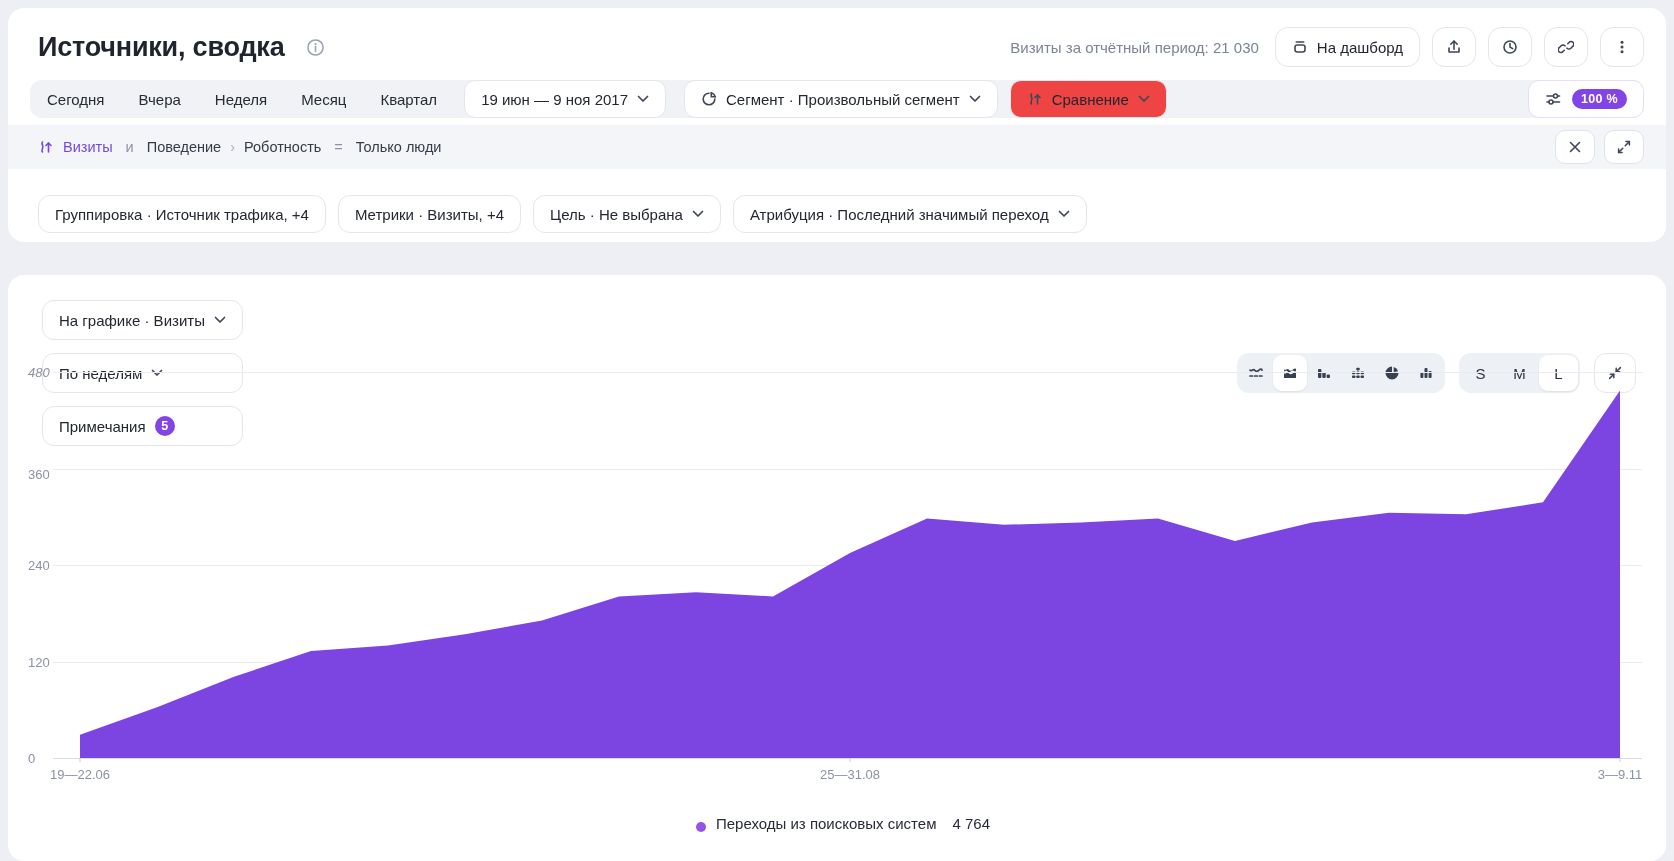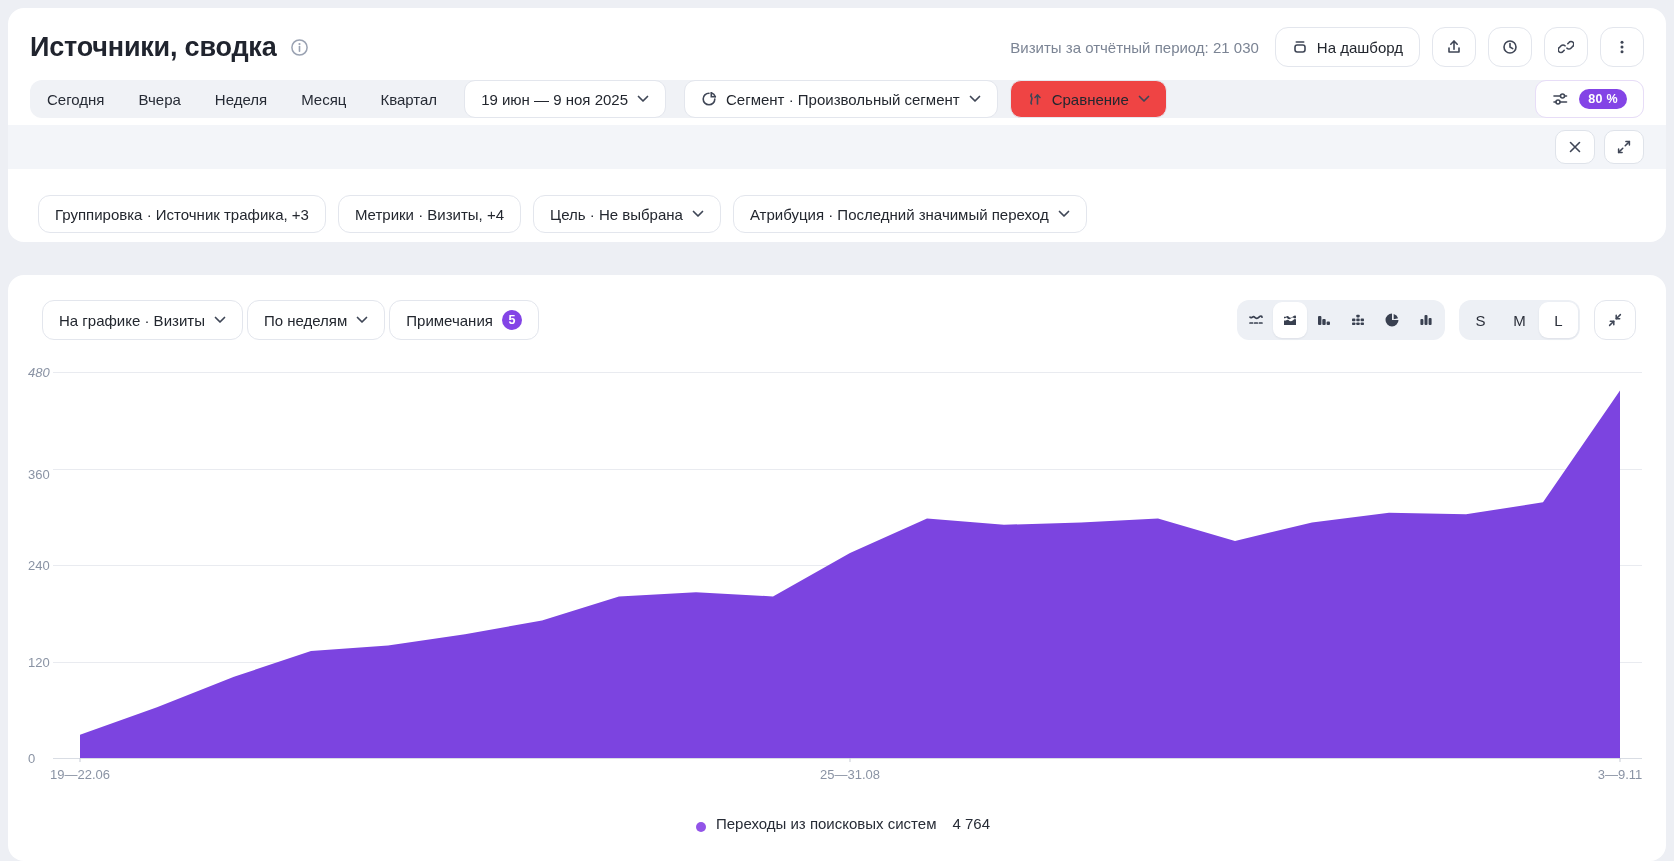--- a/index.html
+++ b/index.html
@@ -1,21 +1,21 @@
 <!DOCTYPE html>
 <html><head>
 <meta charset="utf-8">
 <style>
   html,body{margin:0;padding:0;background:#edeff4;}
   .page{position:relative;width:1674px;height:861px;overflow:hidden;background:#edeff4;
         font-family:"Liberation Sans",sans-serif;color:#23272f;}
   .top-block{margin:8px 8px 0;background:#fff;border-radius:16px;height:234px;position:relative;}
   
   .header{display:flex;align-items:center;padding:16px 22px 0 22px;height:46px;}
-  .h-title{font-size:27px;font-weight:700;color:#20242e;letter-spacing:-0.2px;margin:0;}
+  .h-title{font-size:27px;font-weight:700;color:#20242e;letter-spacing:-0.2px;margin:8px;}
   .info-btn{margin-left:14px;display:inline-flex;background:none;border:none;padding:0;cursor:pointer;}
   .header-right{margin-left:auto;display:flex;align-items:center;gap:12px;}
   .visits-total{font-size:15px;color:#7b8494;margin-right:4px;}
   .pill{display:inline-flex;align-items:center;gap:9px;height:38px;padding:0 16px;border-radius:12px;
         background:#fff;border:1px solid #e3e6ed;font-size:15px;color:#23272f;cursor:pointer;
         white-space:nowrap;font-family:inherit;}
   .icon-btn{width:44px;height:40px;display:inline-flex;align-items:center;justify-content:center;
         border:1px solid #e3e6ed;border-radius:13px;background:#fff;cursor:pointer;}
   .btn-dashboard{height:40px;border-radius:13px;font-weight:500;}
   
@@ -34,21 +34,21 @@
   .fb-sep{color:#a7aebb;}
   .fb-item{color:#353b47;}
   .fb-right{margin-left:auto;display:flex;gap:9px;}
   .sq-btn{width:40px;height:34px;border:1px solid #dfe3ea;border-radius:10px;background:#fff;
         display:inline-flex;align-items:center;justify-content:center;cursor:pointer;}
   
   .settings-row{position:absolute;left:30px;top:187px;display:flex;gap:12px;}
   
   .card{margin:33px 8px 0;background:#fff;border-radius:16px;height:586px;position:relative;}
   .controls{position:absolute;left:34px;right:30px;top:25px;display:flex;align-items:center;}
-  .controls .left{display:flex;gap:4px;}
+  .controls .left{display:flex;gap:13px;flex-direction:column;}
   .controls .right{margin-left:auto;display:flex;align-items:center;gap:14px;}
   .pill.h40{height:40px;}
   .notes-badge{width:20px;height:20px;border-radius:50%;background:#8344e6;color:#fff;font-size:12.5px;
         font-weight:700;display:inline-flex;align-items:center;justify-content:center;}
   .icon-group{display:flex;align-items:center;background:#edf0f5;border-radius:12px;padding:2px;height:40px;box-sizing:border-box;}
   .ig-slot{width:34px;height:36px;display:inline-flex;align-items:center;justify-content:center;border:none;
         background:none;border-radius:9px;cursor:pointer;padding:0;}
   .ig-slot.active{background:#fff;box-shadow:0 1px 2px rgba(40,50,80,.08);}
   .size-group{display:flex;align-items:center;background:#edf0f5;border-radius:12px;padding:2px;height:40px;box-sizing:border-box;}
   .sz-slot{width:39px;height:36px;display:inline-flex;align-items:center;justify-content:center;border:none;
@@ -133,21 +133,21 @@
       </div>
     </div>
 
     <div class="tabbar">
       <button class="preset">Сегодня</button>
       <button class="preset">Вчера</button>
       <button class="preset">Неделя</button>
       <button class="preset">Месяц</button>
       <button class="preset">Квартал</button>
       <button class="pill tab-pill" style="margin-left:10px;">
-        <span>19 июн — 9 ноя 2025</span>
+        <span>19 июн — 9 ноя 2017</span>
         <span>
             <svg width="12" height="8" viewBox="0 0 12 8" fill="none" stroke="#3f4656" stroke-width="1.7" stroke-linecap="round" stroke-linejoin="round">
               <path d="M1.5 1.5 6 6l4.5-4.5"></path>
             </svg>
           </span>
       </button>
       <button class="pill tab-pill" style="margin-left:18px;">
         <span>
           <svg width="16" height="16" viewBox="0 0 16 16" fill="none" stroke="#3f4656" stroke-width="1.6" stroke-linecap="round">
               <path d="M8 2.2a5.8 5.8 0 1 0 5.8 5.8"></path>
@@ -179,25 +179,41 @@
       </button>
       <button class="pill tab-pill sampling">
         <span>
           <svg width="17" height="16" viewBox="0 0 17 16" fill="none" stroke="#3f4656" stroke-width="1.6" stroke-linecap="round">
               <path d="M2 5h12.5"></path>
               <circle cx="10.5" cy="5" r="2" fill="#fff"></circle>
               <path d="M2 11h12.5"></path>
               <circle cx="6" cy="11" r="2" fill="#fff"></circle>
             </svg>
         </span>
-        <span class="badge-purple">80 %</span>
+        <span class="badge-purple">100 %</span>
       </button>
     </div>
 
     <div class="filterbar">
+      <div class="fb-left">
+        <span>
+          <svg width="16" height="16" viewBox="0 0 16 16" fill="none" stroke="#7b46e1" stroke-width="1.6" stroke-linecap="round" stroke-linejoin="round">
+              <path d="M4.5 13c-2-2.5 2-4.5 0-7-1-1.2-.5-2.2 0-3"></path>
+              <path d="M10.5 13V4"></path>
+              <path d="M8 6.5 10.5 4 13 6.5"></path>
+            </svg>
+        </span>
+        <span class="fb-link">Визиты</span>
+        <span class="fb-dim" style="margin:0 4px;">и</span>
+        <span class="fb-item">Поведение</span>
+        <span class="fb-sep">›</span>
+        <span class="fb-item">Роботность</span>
+        <span class="fb-dim" style="margin:0 4px;">=</span>
+        <span class="fb-item">Только люди</span>
+      </div>
       <div class="fb-right">
         <button class="sq-btn">
           <span>
             <svg width="14" height="14" viewBox="0 0 14 14" fill="none" stroke="#3f4656" stroke-width="1.6" stroke-linecap="round">
                 <path d="M2.5 2.5l9 9M11.5 2.5l-9 9"></path>
               </svg>
           </span>
         </button>
         <button class="sq-btn">
           <span>
@@ -207,21 +223,21 @@
                 <path d="M5.8 8.2 1.6 12.4"></path>
                 <path d="M1.6 8.9v3.5h3.5"></path>
               </svg>
           </span>
         </button>
       </div>
     </div>
 
     <div class="settings-row">
       <button class="pill">
-        <span>Группировка · Источник трафика, +3</span>
+        <span>Группировка · Источник трафика, +4</span>
       </button>
       <button class="pill">
         <span>Метрики · Визиты, +4</span>
       </button>
       <button class="pill">
         <span>Цель · Не выбрана</span>
         <span>
             <svg width="12" height="8" viewBox="0 0 12 8" fill="none" stroke="#3f4656" stroke-width="1.7" stroke-linecap="round" stroke-linejoin="round">
               <path d="M1.5 1.5 6 6l4.5-4.5"></path>
             </svg>

